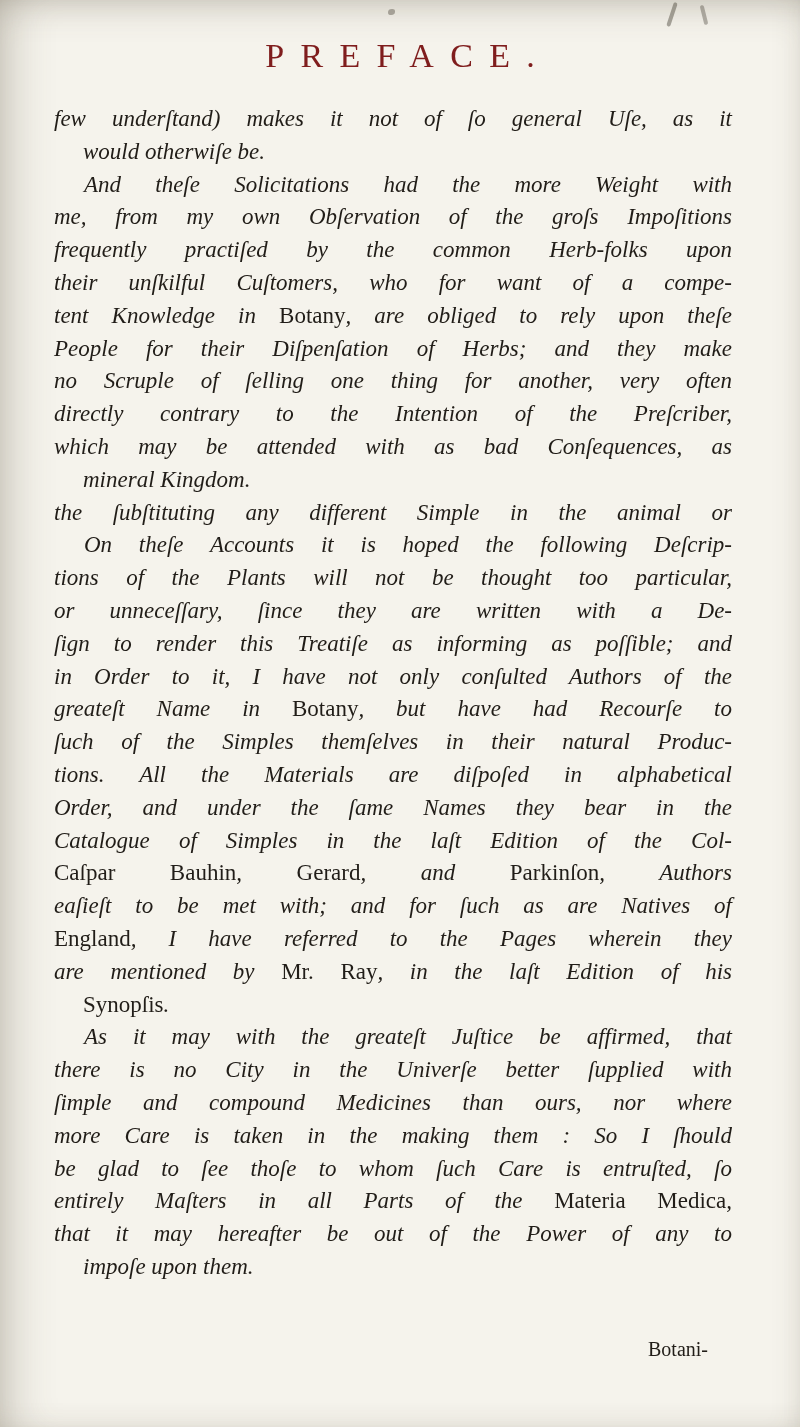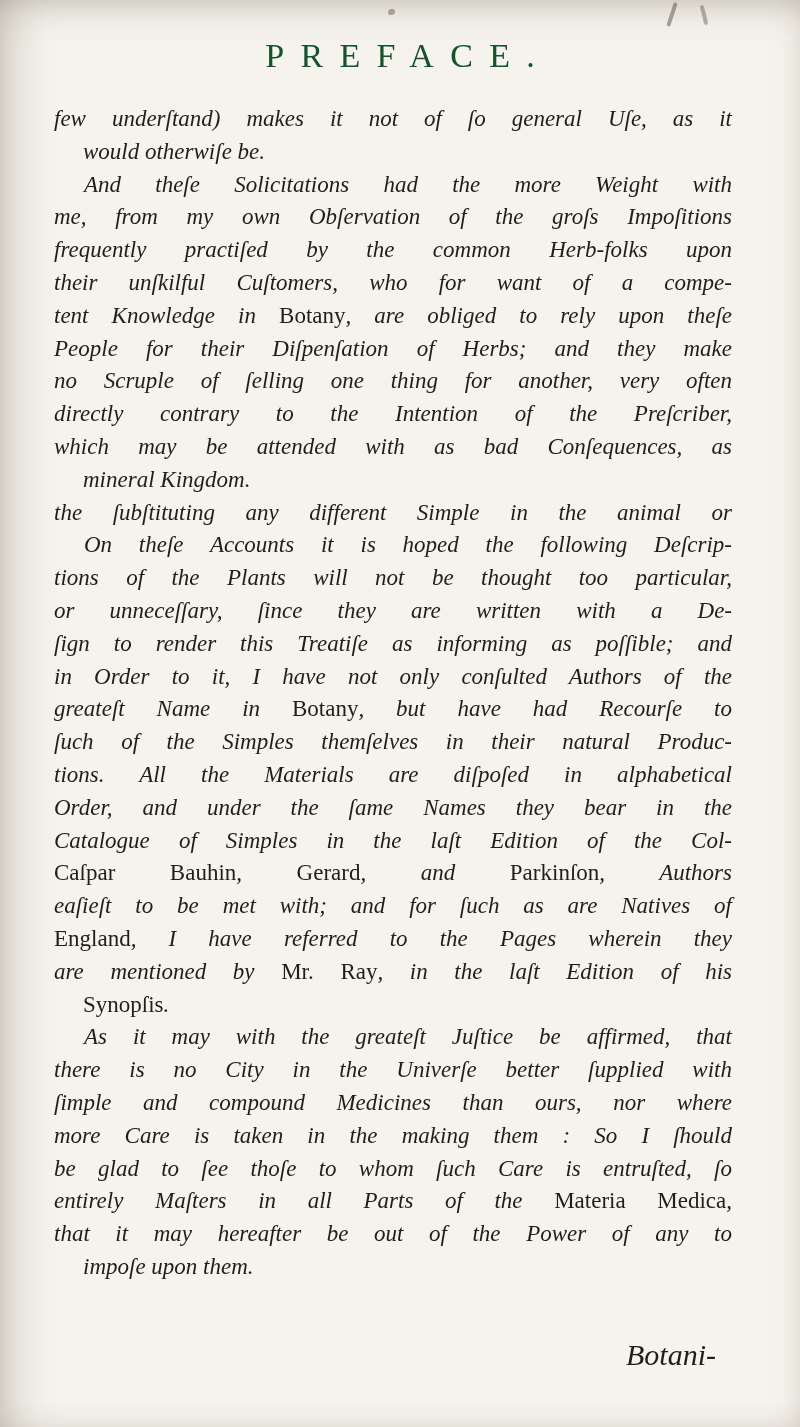--- a/index.html
+++ b/index.html
@@ -30,21 +30,21 @@
   .title {
     margin: 0;
     padding-top: 36px;
     text-align: center;
     font-size: 34px;
     font-weight: normal;
     font-style: normal;
     letter-spacing: 0.48em;
     text-indent: 0.48em; 
     line-height: 40px;
-    color: #14532d;
+    color: #7f1d1d;
   }
   .body-text {
     margin-top: 27px;
     padding: 0 68px 0 54px;
     font-style: italic;
     font-size: 23px;
   }
   .line {
     line-height: 32.8px;
     text-align: justify;
@@ -56,23 +56,22 @@
   }
   .line.indent {
     text-indent: 30px;
   }
   .roman {
     font-style: normal;
   }
   .catchword {
     position: absolute;
     top: 1338px;
-    right: 84px;
-    font-style: italic;
-    font-size: 30px;
+    right: 92px;
+    font-size: 20px;
   }
   .artifact {
     position: absolute;
     background: #3c372c;
     pointer-events: none;
   }
   .artifact.a1 {
     left: 388px; top: 9px;
     width: 7px; height: 6px;
     border-radius: 60% 40% 55% 45%;

